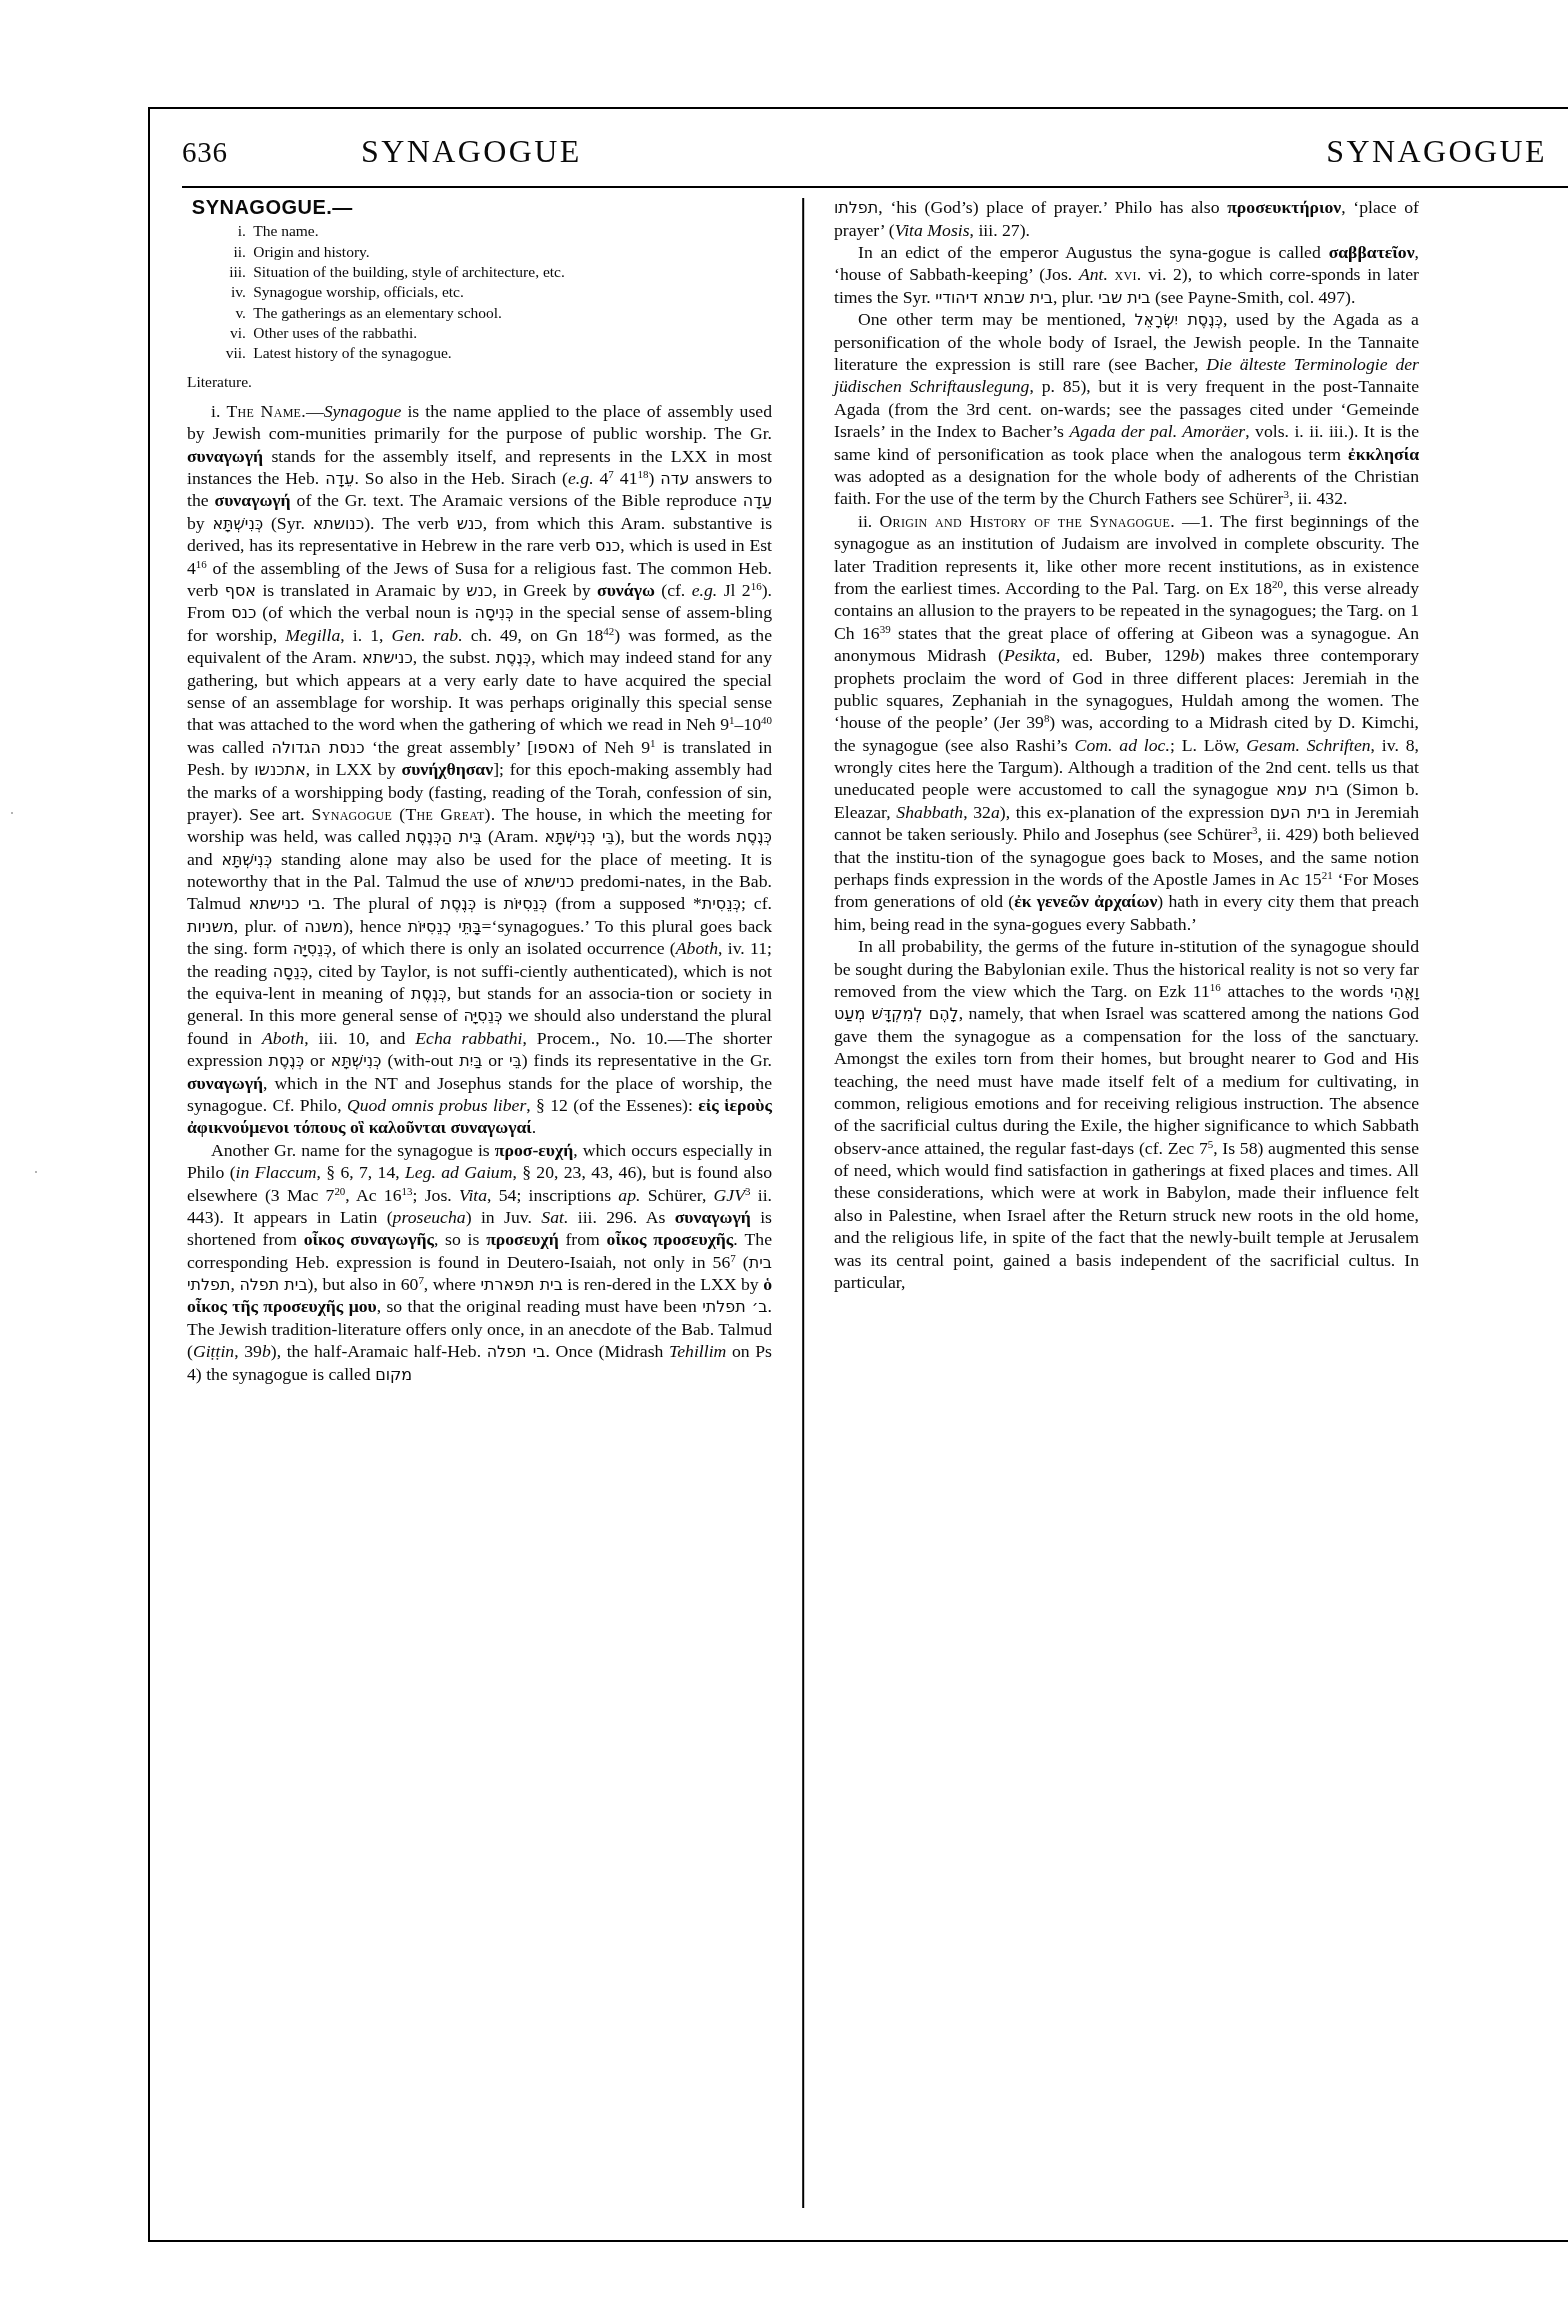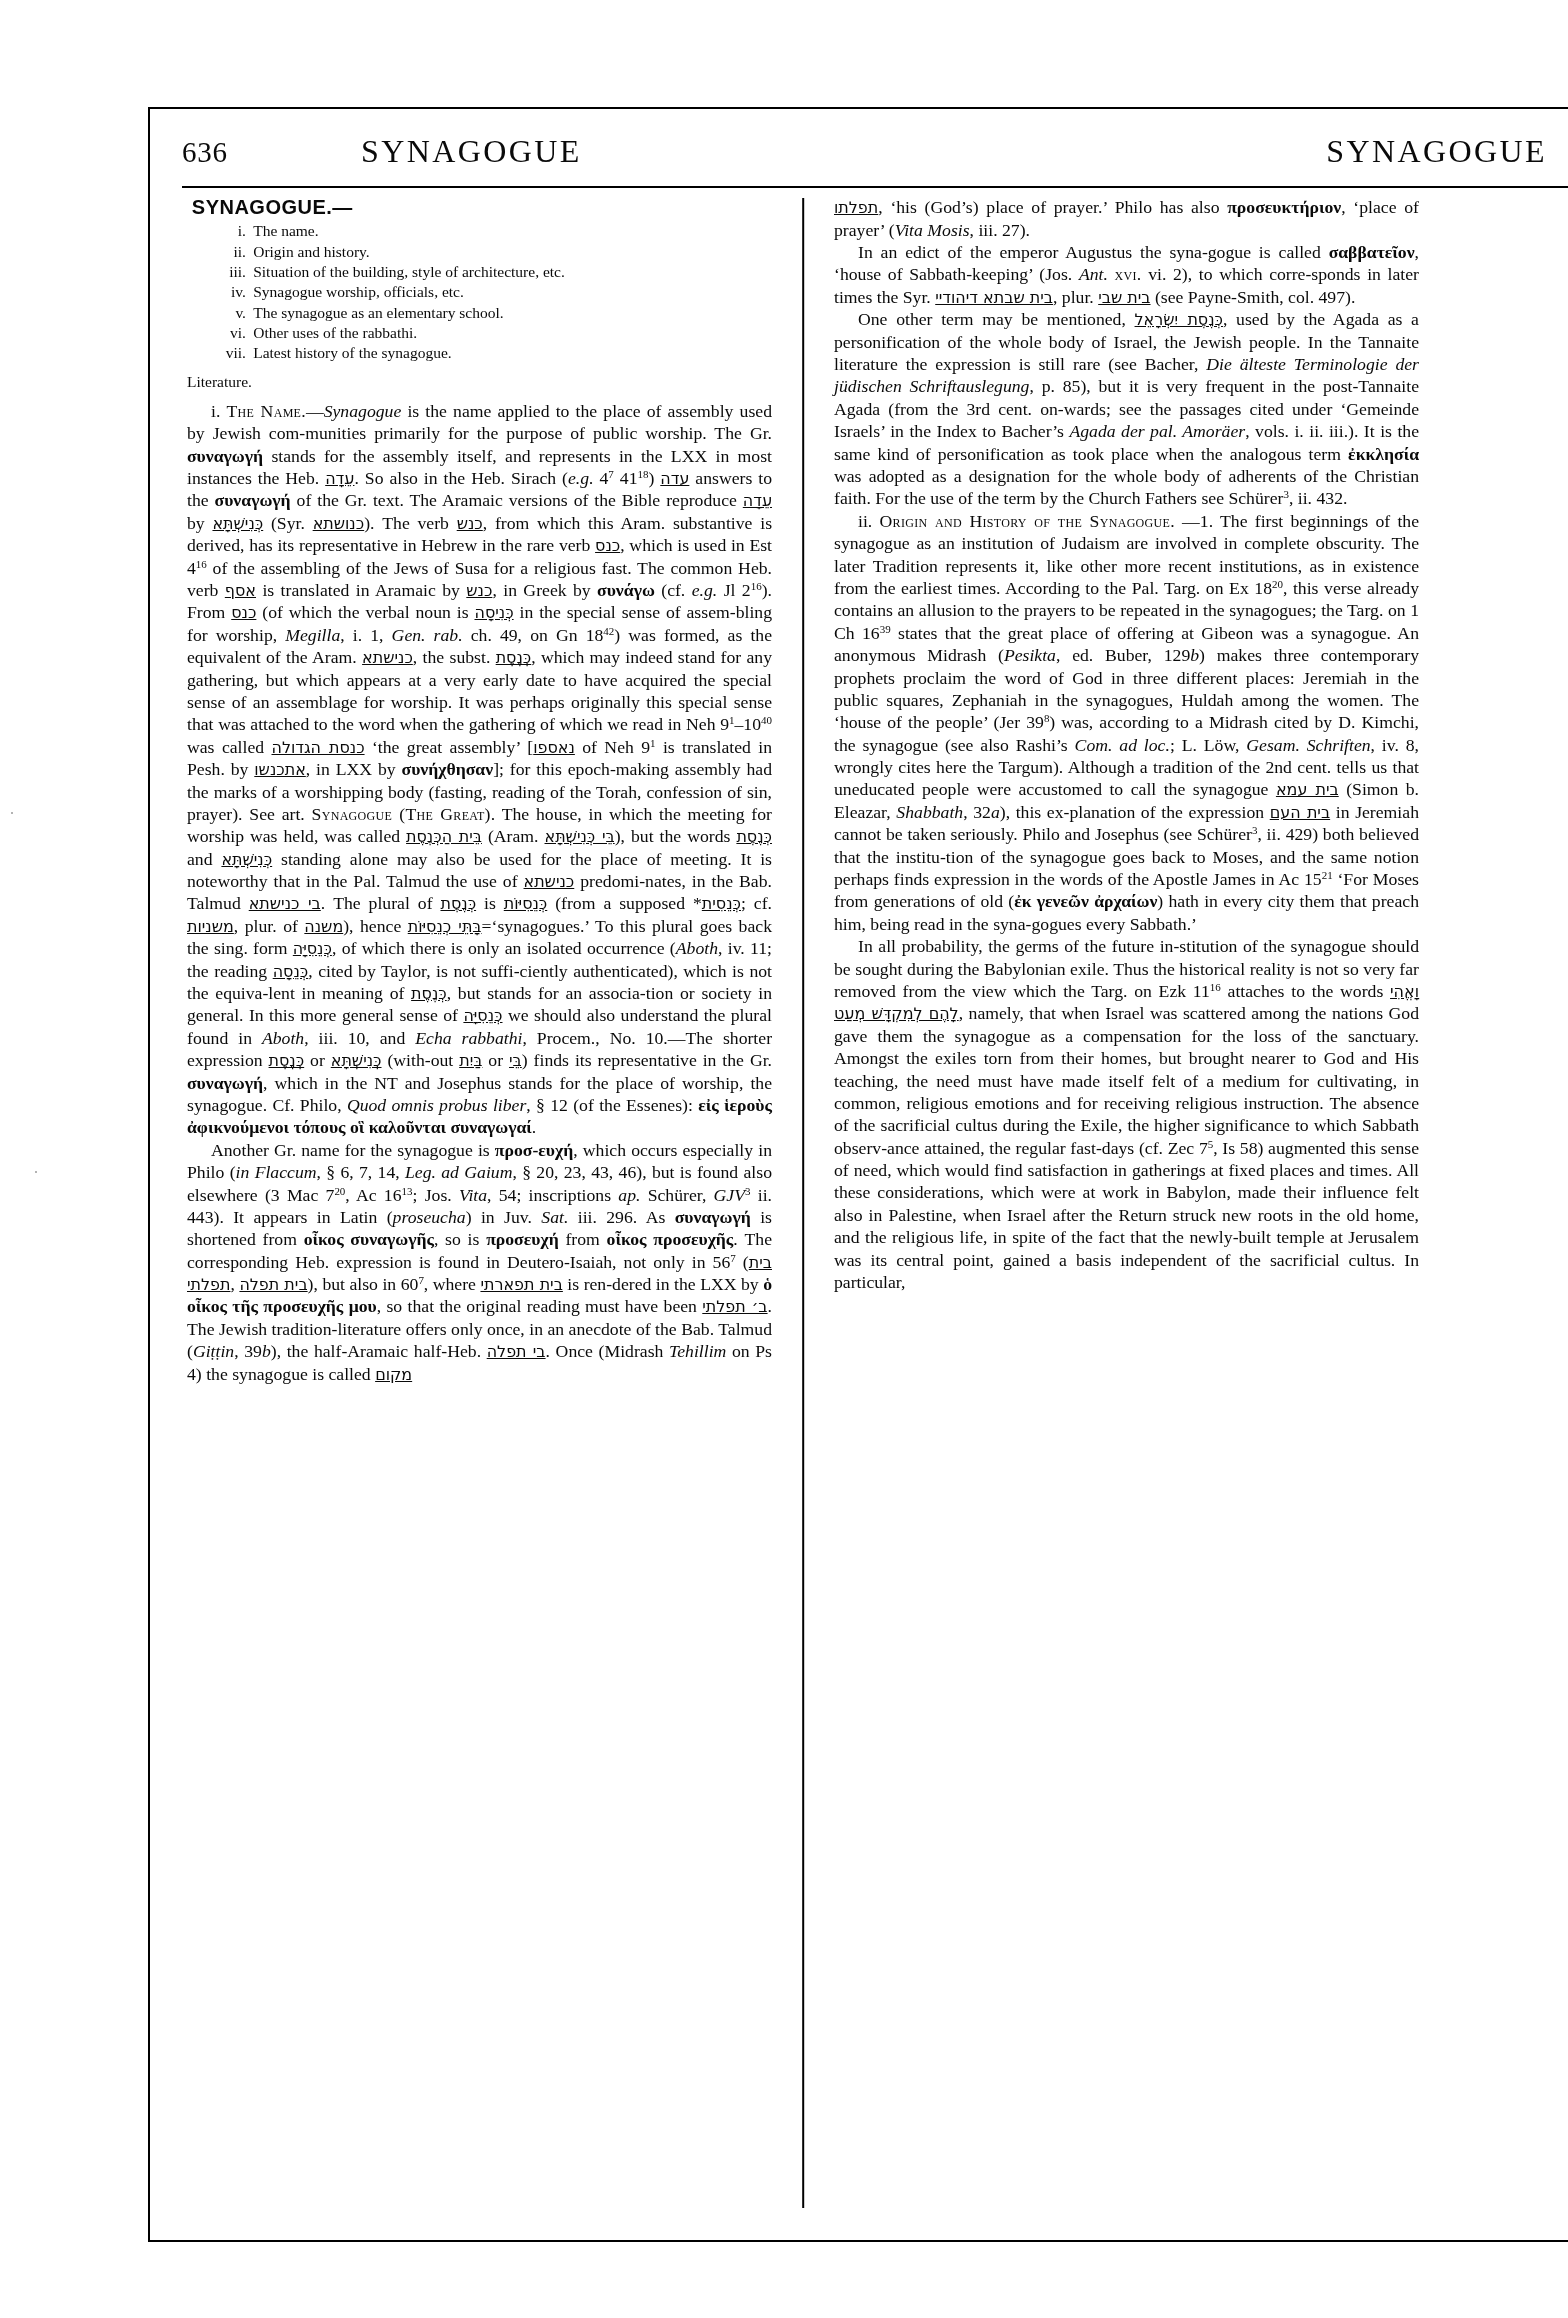--- a/index.html
+++ b/index.html
@@ -152,21 +152,20 @@
     font-variant: small-caps;
     letter-spacing: 0.3px;
   }
   .it { font-style: italic; }
   .gk { font-family: "Liberation Serif", "DejaVu Serif", serif; font-weight: bold; }
   .heb {
     font-family: "DejaVu Sans", sans-serif;
     font-size: 0.90em;
     direction: rtl;
     unicode-bidi: isolate;
-    text-decoration: underline;
   }
   sup { font-size: 0.62em; line-height: 0; vertical-align: 0.52em; }
 
   
   .speckle {
     position: absolute;
     width: 2.4px; height: 2.4px;
     background: #9a9a9a;
     border-radius: 50%;
   }
@@ -205,21 +204,21 @@
           <li>
             <span class="num">iii.</span>
             <span class="lbl">Situation of the building, style of architecture, etc.</span>
           </li>
           <li>
             <span class="num">iv.</span>
             <span class="lbl">Synagogue worship, officials, etc.</span>
           </li>
           <li>
             <span class="num">v.</span>
-            <span class="lbl">The synagogue as an elementary school.</span>
+            <span class="lbl">The gatherings as an elementary school.</span>
           </li>
           <li>
             <span class="num">vi.</span>
             <span class="lbl">Other uses of the rabbathi.</span>
           </li>
           <li>
             <span class="num">vii.</span>
             <span class="lbl">Latest history of the synagogue.</span>
           </li>
         </ul>

